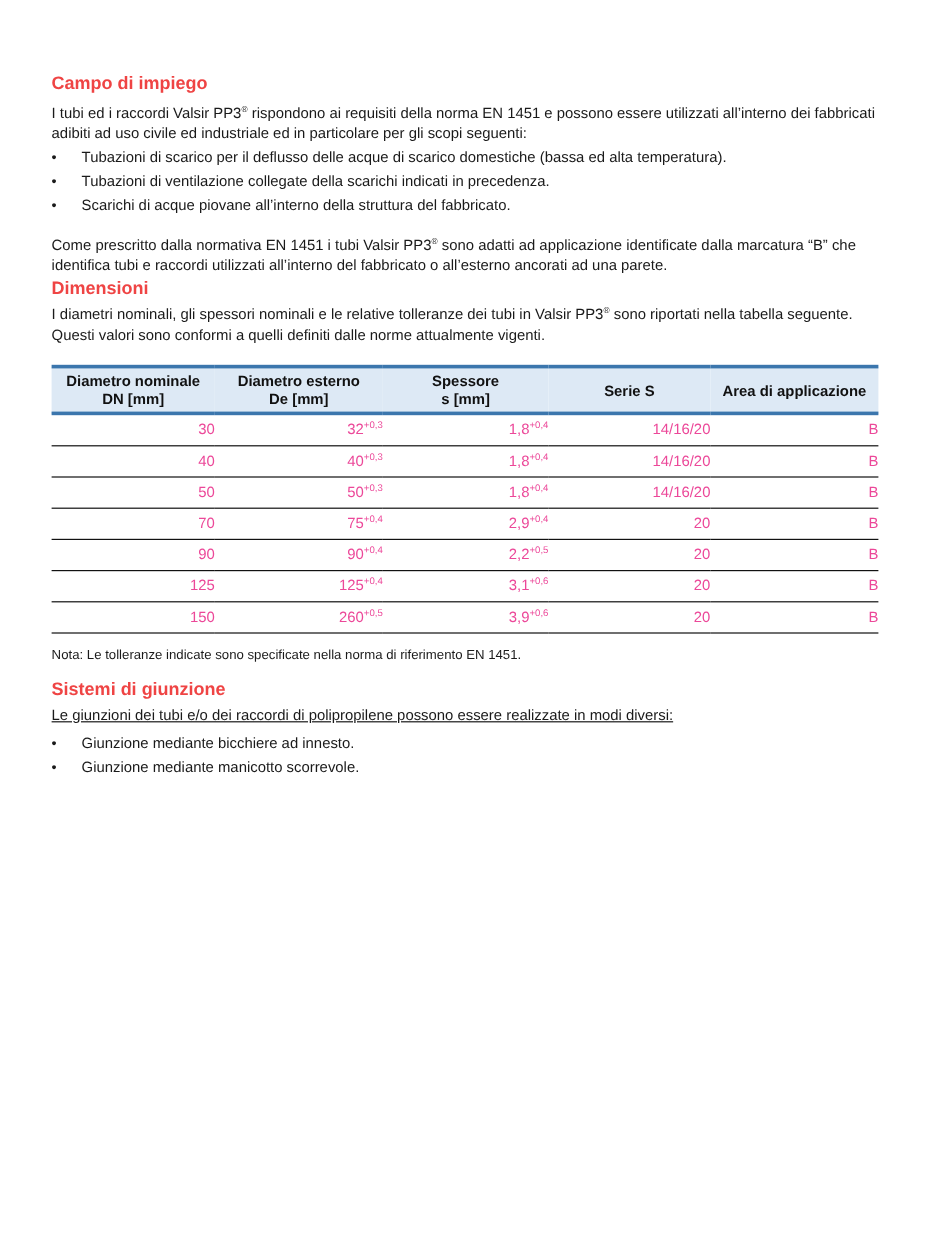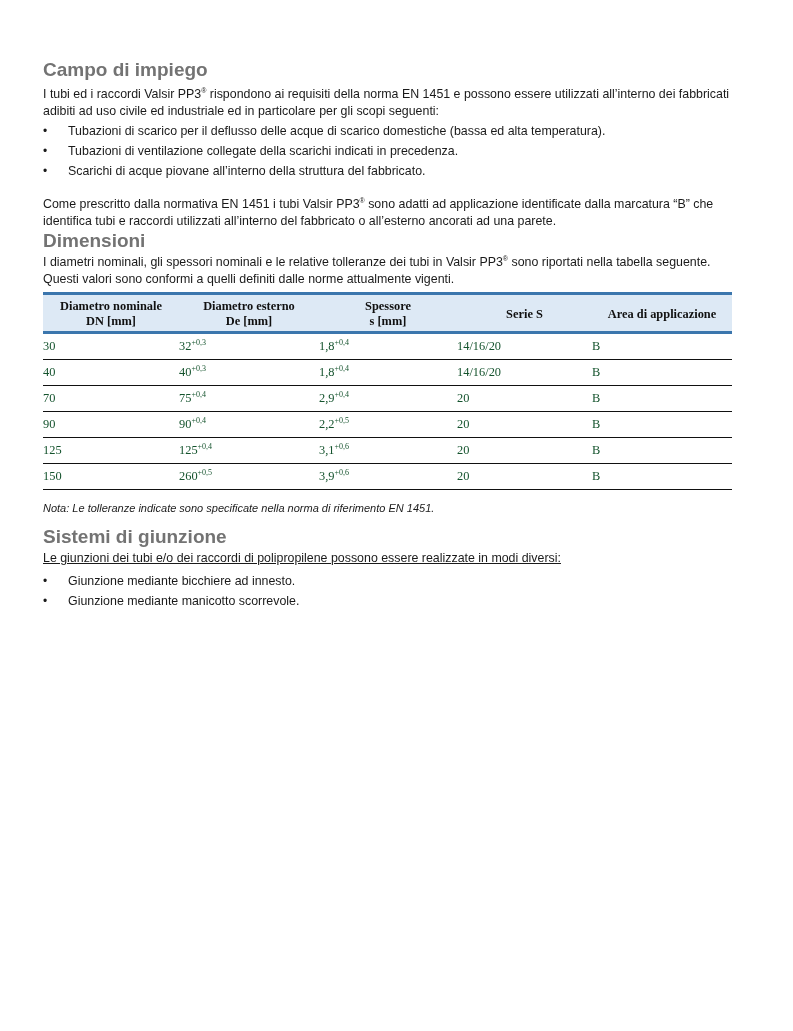--- a/index.html
+++ b/index.html
@@ -3,21 +3,21 @@
 <meta charset="utf-8">
 <style>
   html, body { margin: 0; padding: 0; background: #ffffff; }
   body {
     width: 793px; height: 1031px; position: relative; overflow: hidden;
     font-family: "Liberation Sans", sans-serif; color: #1a1a1a;
   }
   .page { position: absolute; left: 43px; top: 60px; width: 705px; }
   h2 {
     font-family: "Liberation Sans", sans-serif;
-    font-size: 19px; font-weight: bold; margin: 0; line-height: 20px; color: #737373;
+    font-size: 15px; font-weight: bold; margin: 0; line-height: 20px; color: #ef4444;
   }
   p {
     margin: 0; font-size: 12.4px; line-height: 17px; color: #1a1a1a;
   }
   sup.reg { font-size: 7px; vertical-align: 5px; line-height: 0; }
   ul.bul { list-style: none; margin: 0; padding: 0; }
   ul.bul li {
     position: relative; padding-left: 25px; font-size: 12.4px; line-height: 17px;
   }
   ul.bul li .dot {
@@ -27,35 +27,35 @@
   #sec1-intro { margin-top: 6px; }
   #sec1-list { margin-top: 3px; }
   #sec1-list li { margin-bottom: 3px; }
   #sec1-note { margin-top: 16px; }
   #sec2-title { margin-top: 1px; }
   #sec2-intro { margin-top: 3px; }
   .caption {
     margin-top: 6px; font-size: 11px; color: #1e8bc3; line-height: 14px;
   }
   table.dims {
-    margin-top: 4px; border-collapse: collapse; width: 689px;
-    font-family: Liberation Serif, serif;
+    margin-top: 16px; border-collapse: collapse; width: 689px;
+    font-family: Liberation Sans, sans-serif;
   }
   table.dims thead th {
     background: #dde9f5; font-size: 12.4px; font-weight: bold; color: #111;
     line-height: 15px; padding: 4px 2px 2px 2px; text-align: center;
     border-top: 3px solid #3b76ad; border-bottom: 3px solid #3b76ad;
     height: 29px; vertical-align: middle;
   }
   table.dims tbody td {
-    font-size: 12.4px; text-align: left; height: 25px; padding: 0;
-    border-bottom: 1px solid #111; line-height: 25px; color: #14532d;
+    font-size: 12.4px; text-align: right; height: 25px; padding: 0;
+    border-bottom: 1px solid #111; line-height: 25px; color: #ec4899;
   }
   table.dims tbody td sup { font-size: 8px; vertical-align: 5px; line-height: 0; }
-  .note { margin-top: 11px; font-size: 11px; color: #1a1a1a; line-height: 14px; font-style: italic; }
+  .note { margin-top: 11px; font-size: 11px; color: #1a1a1a; line-height: 14px; }
   #sec3-title { margin-top: 12px; }
   #sec3-intro { margin-top: 3px; text-decoration: underline; }
   #sec3-list { margin-top: 6px; }
   #sec3-list li { margin-bottom: 3px; }
 </style>
 </head>
 <body>
 
 <div class="page">
 
@@ -97,20 +97,27 @@
           <td><span>B</span></td>
         </tr>
         <tr>
           <td><span>40</span></td>
           <td><span>40</span><sup>+0,3</sup></td>
           <td><span>1,8</span><sup>+0,4</sup></td>
           <td><span>14/16/20</span></td>
           <td><span>B</span></td>
         </tr>
         <tr>
+          <td><span>50</span></td>
+          <td><span>50</span><sup>+0,3</sup></td>
+          <td><span>1,8</span><sup>+0,4</sup></td>
+          <td><span>14/16/20</span></td>
+          <td><span>B</span></td>
+        </tr>
+        <tr>
           <td><span>70</span></td>
           <td><span>75</span><sup>+0,4</sup></td>
           <td><span>2,9</span><sup>+0,4</sup></td>
           <td><span>20</span></td>
           <td><span>B</span></td>
         </tr>
         <tr>
           <td><span>90</span></td>
           <td><span>90</span><sup>+0,4</sup></td>
           <td><span>2,2</span><sup>+0,5</sup></td>

